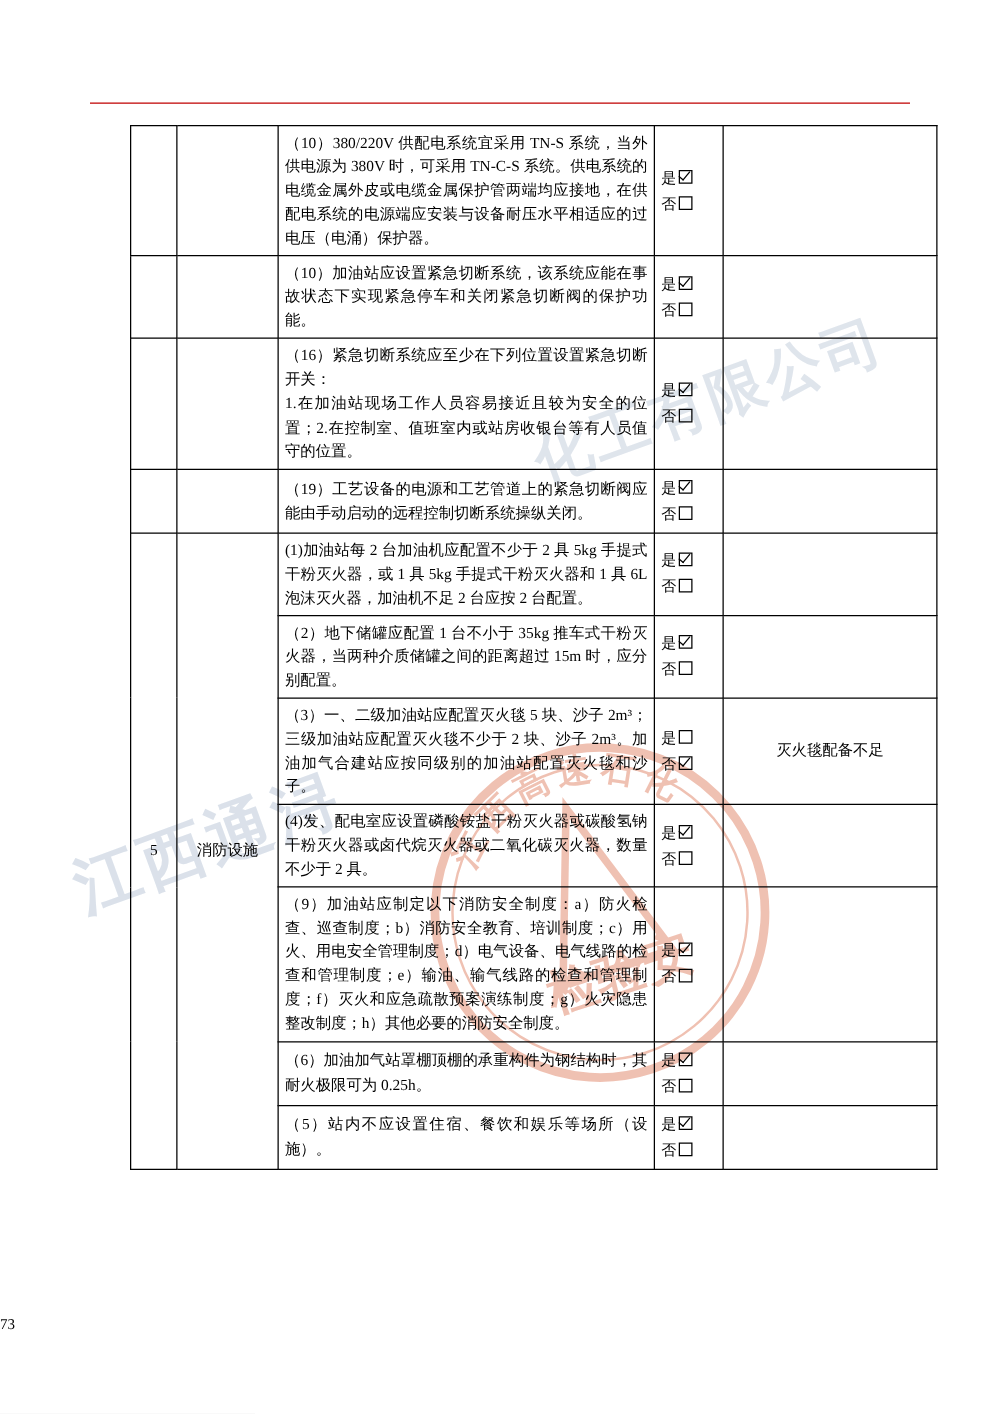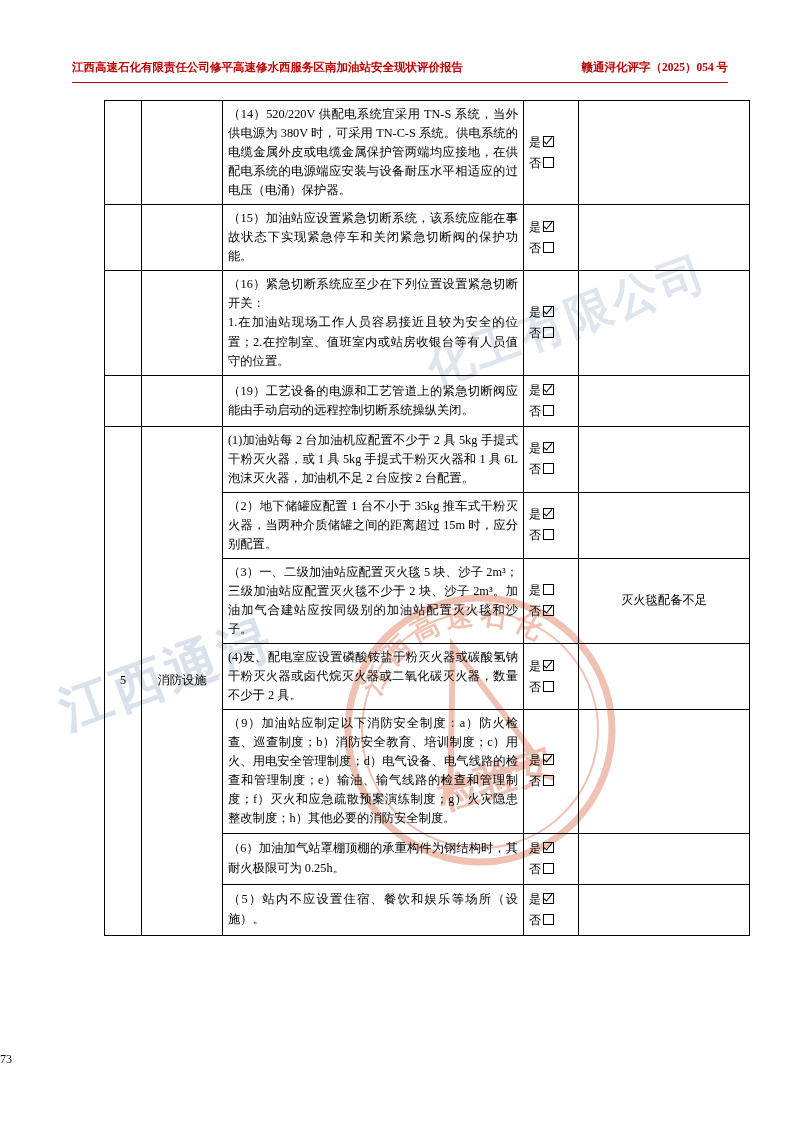--- a/index.html
+++ b/index.html
@@ -156,24 +156,20 @@
     text-align: left;
     font-size: 12px;
     color: #000;
   }
 </style>
 </head>
 <body>
 
 <div class="page">
 
-  <div class="page-header">
-    <div class="left">江西高速石化有限责任公司修平高速修水西服务区南加油站安全现状评价报告</div>
-    <div class="right">赣通浔化评字（2025）054 号</div>
-  </div>
   <div class="header-rule"></div>
 
   <div class="wm wm-text">江西通浔</div>
   <div class="wm wm-text2">化工有限公司</div>
   <div class="wm wm-seal">
     <svg viewBox="0 0 300 300" xmlns="http://www.w3.org/2000/svg">
       <circle cx="150" cy="150" r="132" fill="none" stroke="#e8a08a" stroke-width="7"></circle>
       <circle cx="150" cy="150" r="118" fill="none" stroke="#e8a08a" stroke-width="2"></circle>
       <path d="M150 62 L196 196 L104 196 Z" fill="none" stroke="#e8a08a" stroke-width="6"></path>
       <text x="150" y="215" text-anchor="middle" font-size="40" fill="#e8a08a" font-family="'Liberation Serif',serif" font-weight="bold">检验安</text>
@@ -184,33 +180,33 @@
     </svg>
   </div>
 
   <div class="tbl-wrap">
     <table class="main">
       <tbody>
 
         <tr>
           <td class="col-idx"></td>
           <td class="col-cat"></td>
-          <td class="col-item item-text">（14）520/220V 供配电系统宜采用 TN-S 系统，当外供电源为 380V 时，可采用 TN-C-S 系统。供电系统的电缆金属外皮或电缆金属保护管两端均应接地，在供配电系统的电源端应安装与设备耐压水平相适应的过电压（电涌）保护器。</td>
+          <td class="col-item item-text">（10）380/220V 供配电系统宜采用 TN-S 系统，当外供电源为 380V 时，可采用 TN-C-S 系统。供电系统的电缆金属外皮或电缆金属保护管两端均应接地，在供配电系统的电源端应安装与设备耐压水平相适应的过电压（电涌）保护器。</td>
           <td class="col-yn">
             <div class="yn">
               <span class="row"><span>是</span><span class="box checked"></span></span>
               <span class="row"><span>否</span><span class="box"></span></span>
             </div>
           </td>
           <td class="col-note"></td>
         </tr>
         <tr>
           <td class="col-idx"></td>
           <td class="col-cat"></td>
-          <td class="col-item item-text">（15）加油站应设置紧急切断系统，该系统应能在事故状态下实现紧急停车和关闭紧急切断阀的保护功能。</td>
+          <td class="col-item item-text">（10）加油站应设置紧急切断系统，该系统应能在事故状态下实现紧急停车和关闭紧急切断阀的保护功能。</td>
           <td class="col-yn">
             <div class="yn">
               <span class="row"><span>是</span><span class="box checked"></span></span>
               <span class="row"><span>否</span><span class="box"></span></span>
             </div>
           </td>
           <td class="col-note"></td>
         </tr>
         <tr>
           <td class="col-idx"></td>

